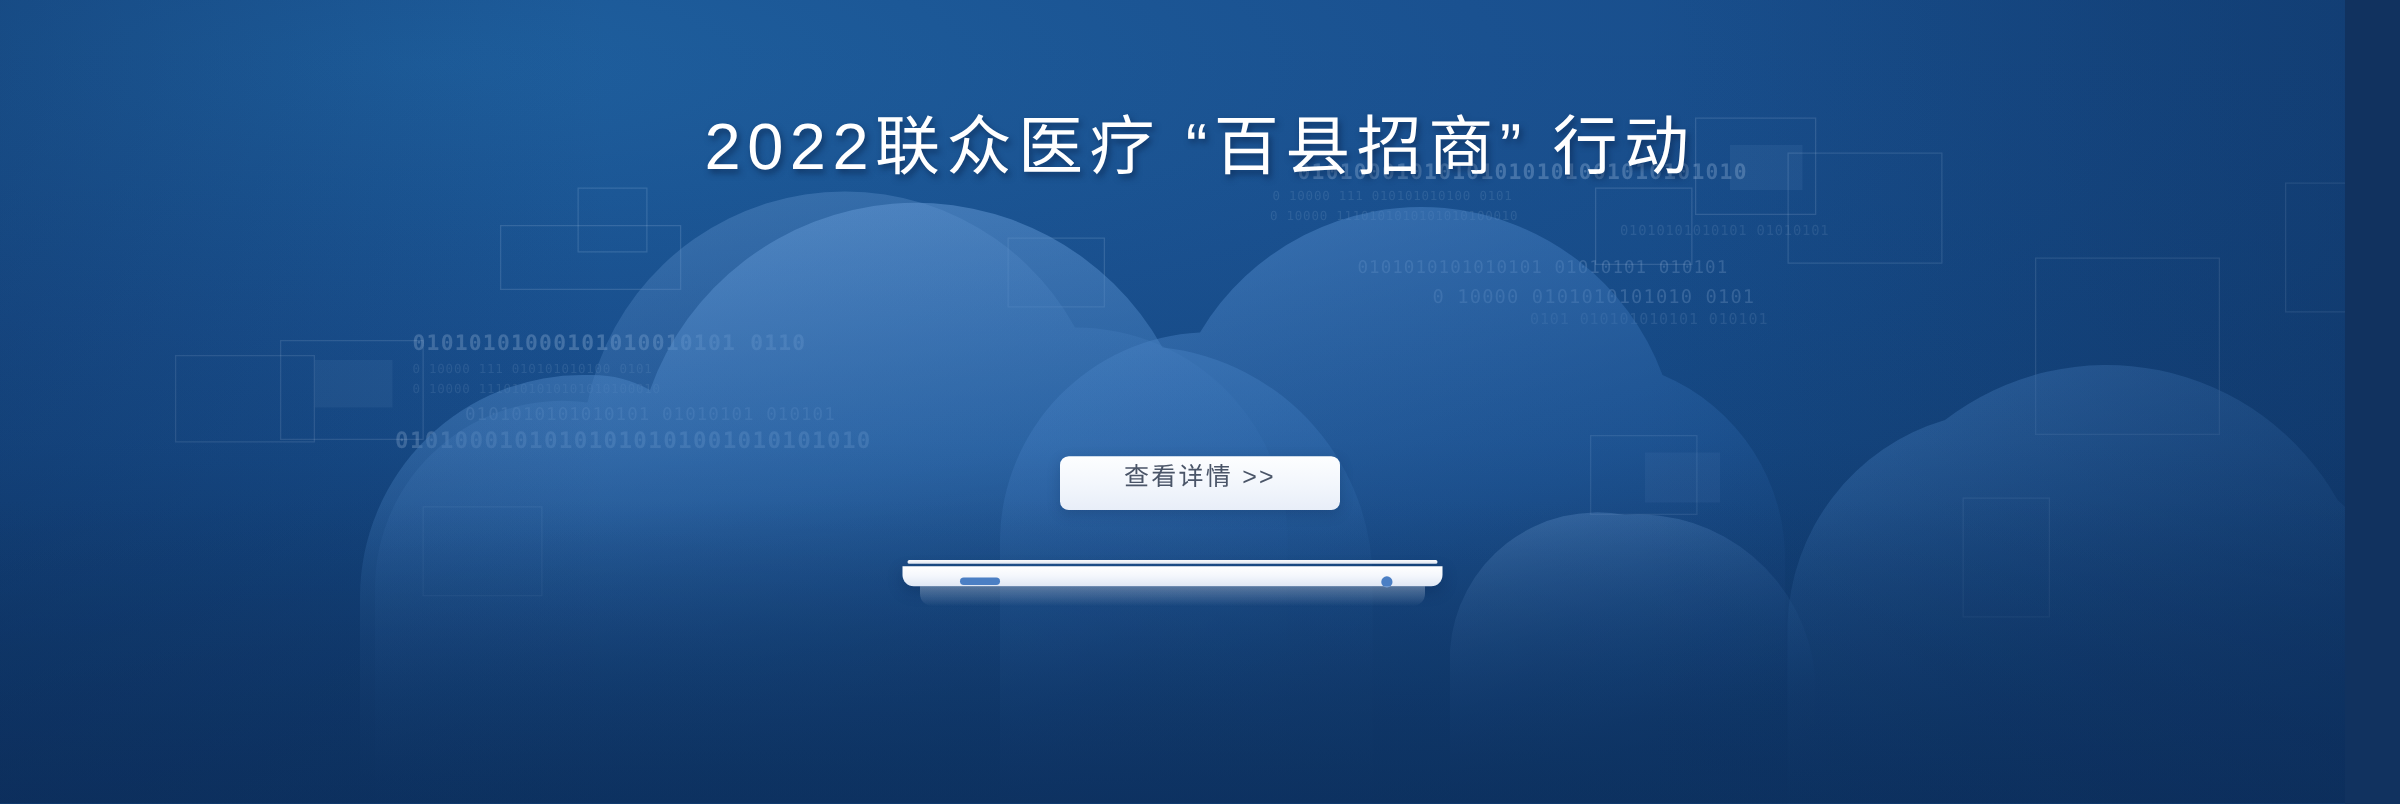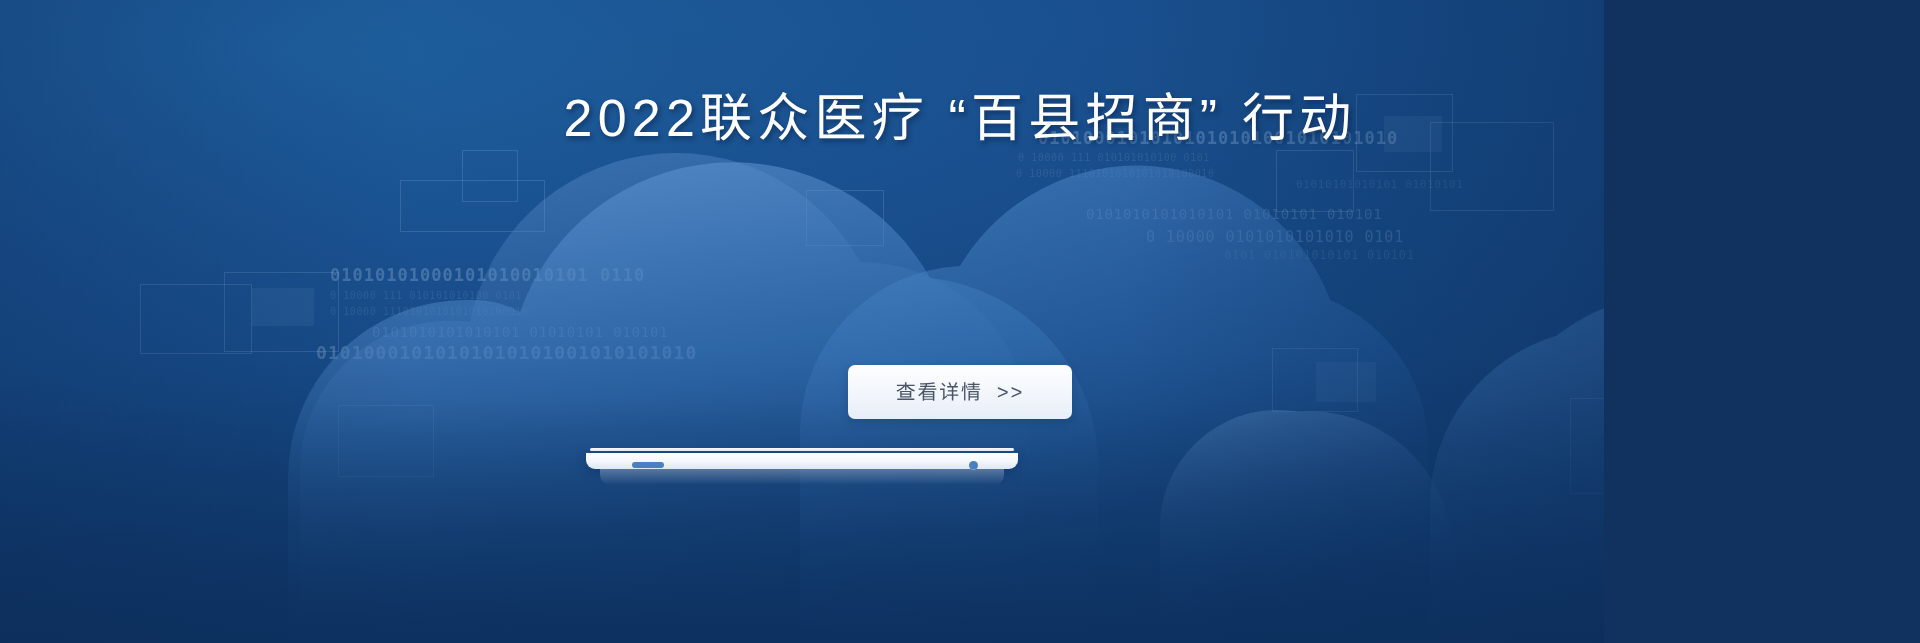--- a/index.html
+++ b/index.html
@@ -5,21 +5,21 @@
 <style>
   html, body {
     margin: 0;
     padding: 0;
     background: #11325f;
   }
   * { box-sizing: border-box; }
 
   .banner {
     position: relative;
-    width: 1604px;
+    width: 1876px;
     height: 643px;
     overflow: hidden;
     font-family: "Liberation Sans", "DejaVu Sans", sans-serif;
     background: #17508f;
   }
 
   
   .bg-base {
     position: absolute;
     inset: 0;
@@ -100,26 +100,26 @@
     position: absolute;
     left: 0;
     top: 365px;
     width: 1920px;
     text-align: center;
     z-index: 7;
   }
   .cta {
     display: inline-block;
     min-width: 224px;
-    padding: 11px 30px 14px;
+    padding: 0 30px 14px;
     border: none;
     border-radius: 7px;
     background: linear-gradient(180deg, #fdfeff 0%, #f2f6fc 55%, #e8eef8 100%);
     color: #4a5568;
-    font-family: Liberation Mono, monospace;
+    font-family: Liberation Sans, sans-serif;
     font-size: 20px;
     letter-spacing: 0.09em;
     cursor: pointer;
     box-shadow: 0 3px 10px rgba(8, 32, 70, 0.22);
   }
 
   
   .device {
     position: absolute;
     left: 50%;

